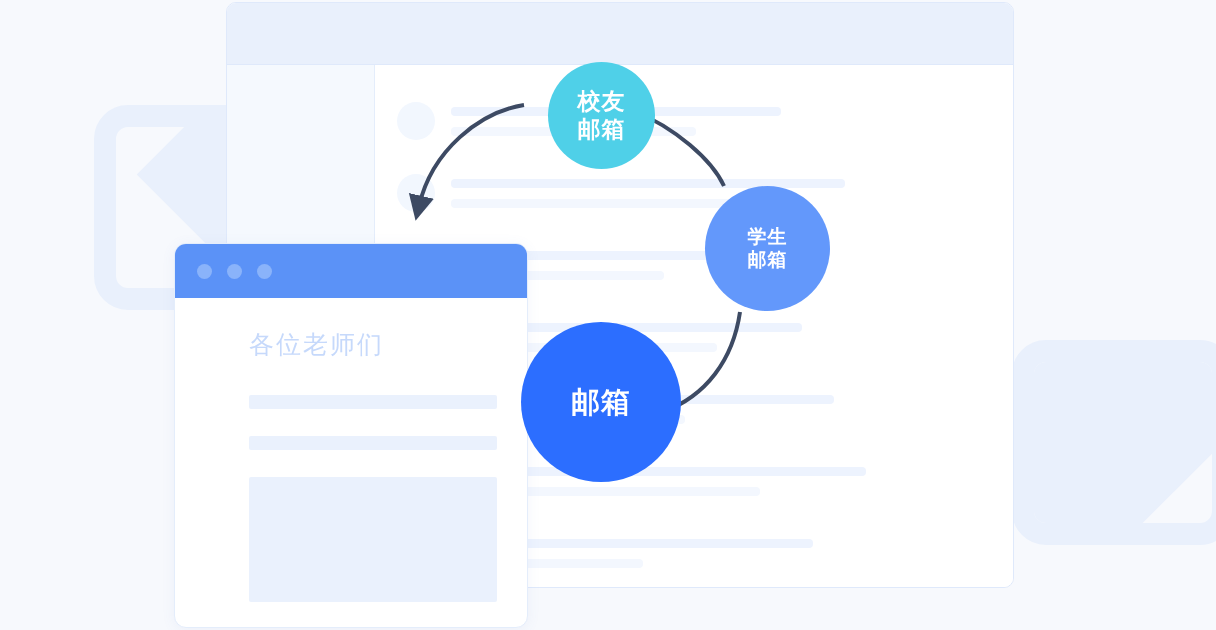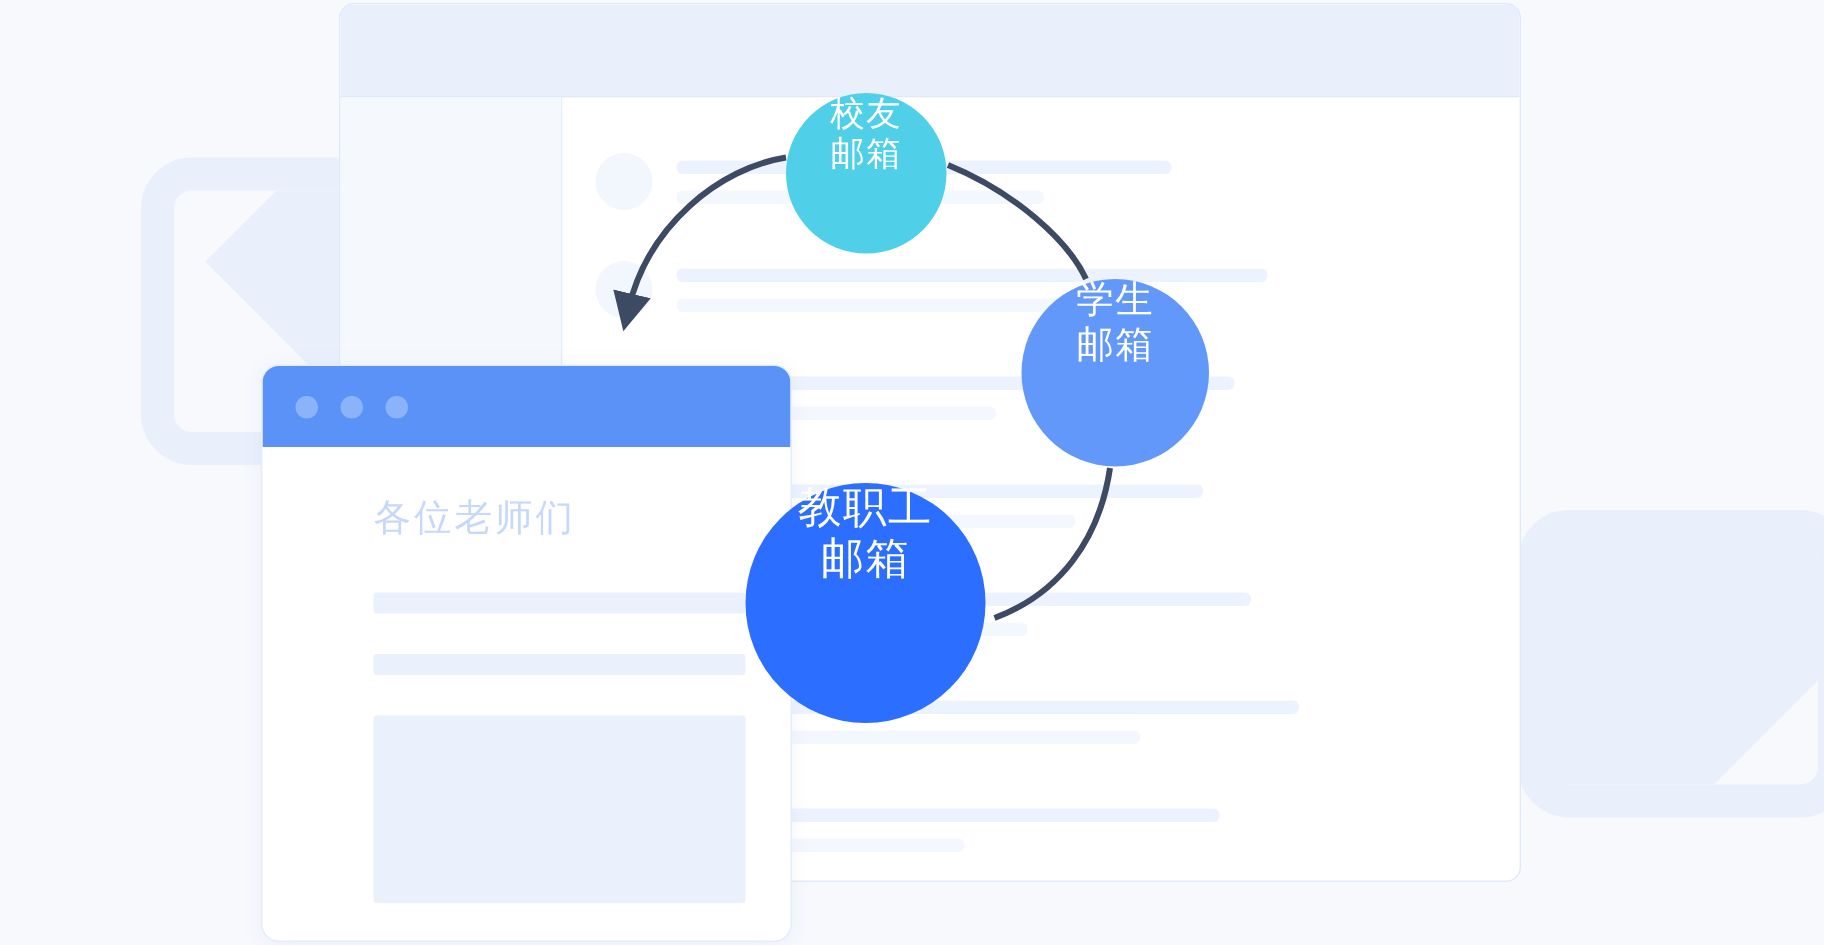--- a/index.html
+++ b/index.html
@@ -183,41 +183,43 @@
     pointer-events: none;
   }
 
   
   .node {
     position: absolute;
     border-radius: 50%;
     display: flex;
     flex-direction: column;
     align-items: center;
+    justify-content: center;
     color: #ffffff;
-    font-weight: normal;
+    font-weight: bold;
     line-height: 1.18;
     text-align: center;
     letter-spacing: 1px;
+    margin-left: 24px;
   }
   .node-alumni {
     left: 524px;
     top: 62px;
     width: 107px;
     height: 107px;
     background: #4fd0e8;
     font-size: 23px;
   }
   .node-student {
     left: 681px;
     top: 186px;
     width: 125px;
     height: 125px;
     background: #6398fb;
-    font-size: 25px;
+    font-size: 19px;
   }
   .node-staff {
     left: 497px;
     top: 322px;
     width: 160px;
     height: 160px;
     background: #2c6eff;
     font-size: 29px;
   }
   .node-line { display: block; }
@@ -320,17 +322,16 @@
     </div>
     <div class="compose-body">
       <div class="compose-greeting">各位老师们</div>
       <div class="compose-field"></div>
       <div class="compose-field"></div>
       <div class="compose-area"></div>
     </div>
   </div>
 
   <div class="node node-staff">
-    <span class="node-line">教职工</span>
     <span class="node-line">邮箱</span>
   </div>
 
 </div>
 
 </body></html>

